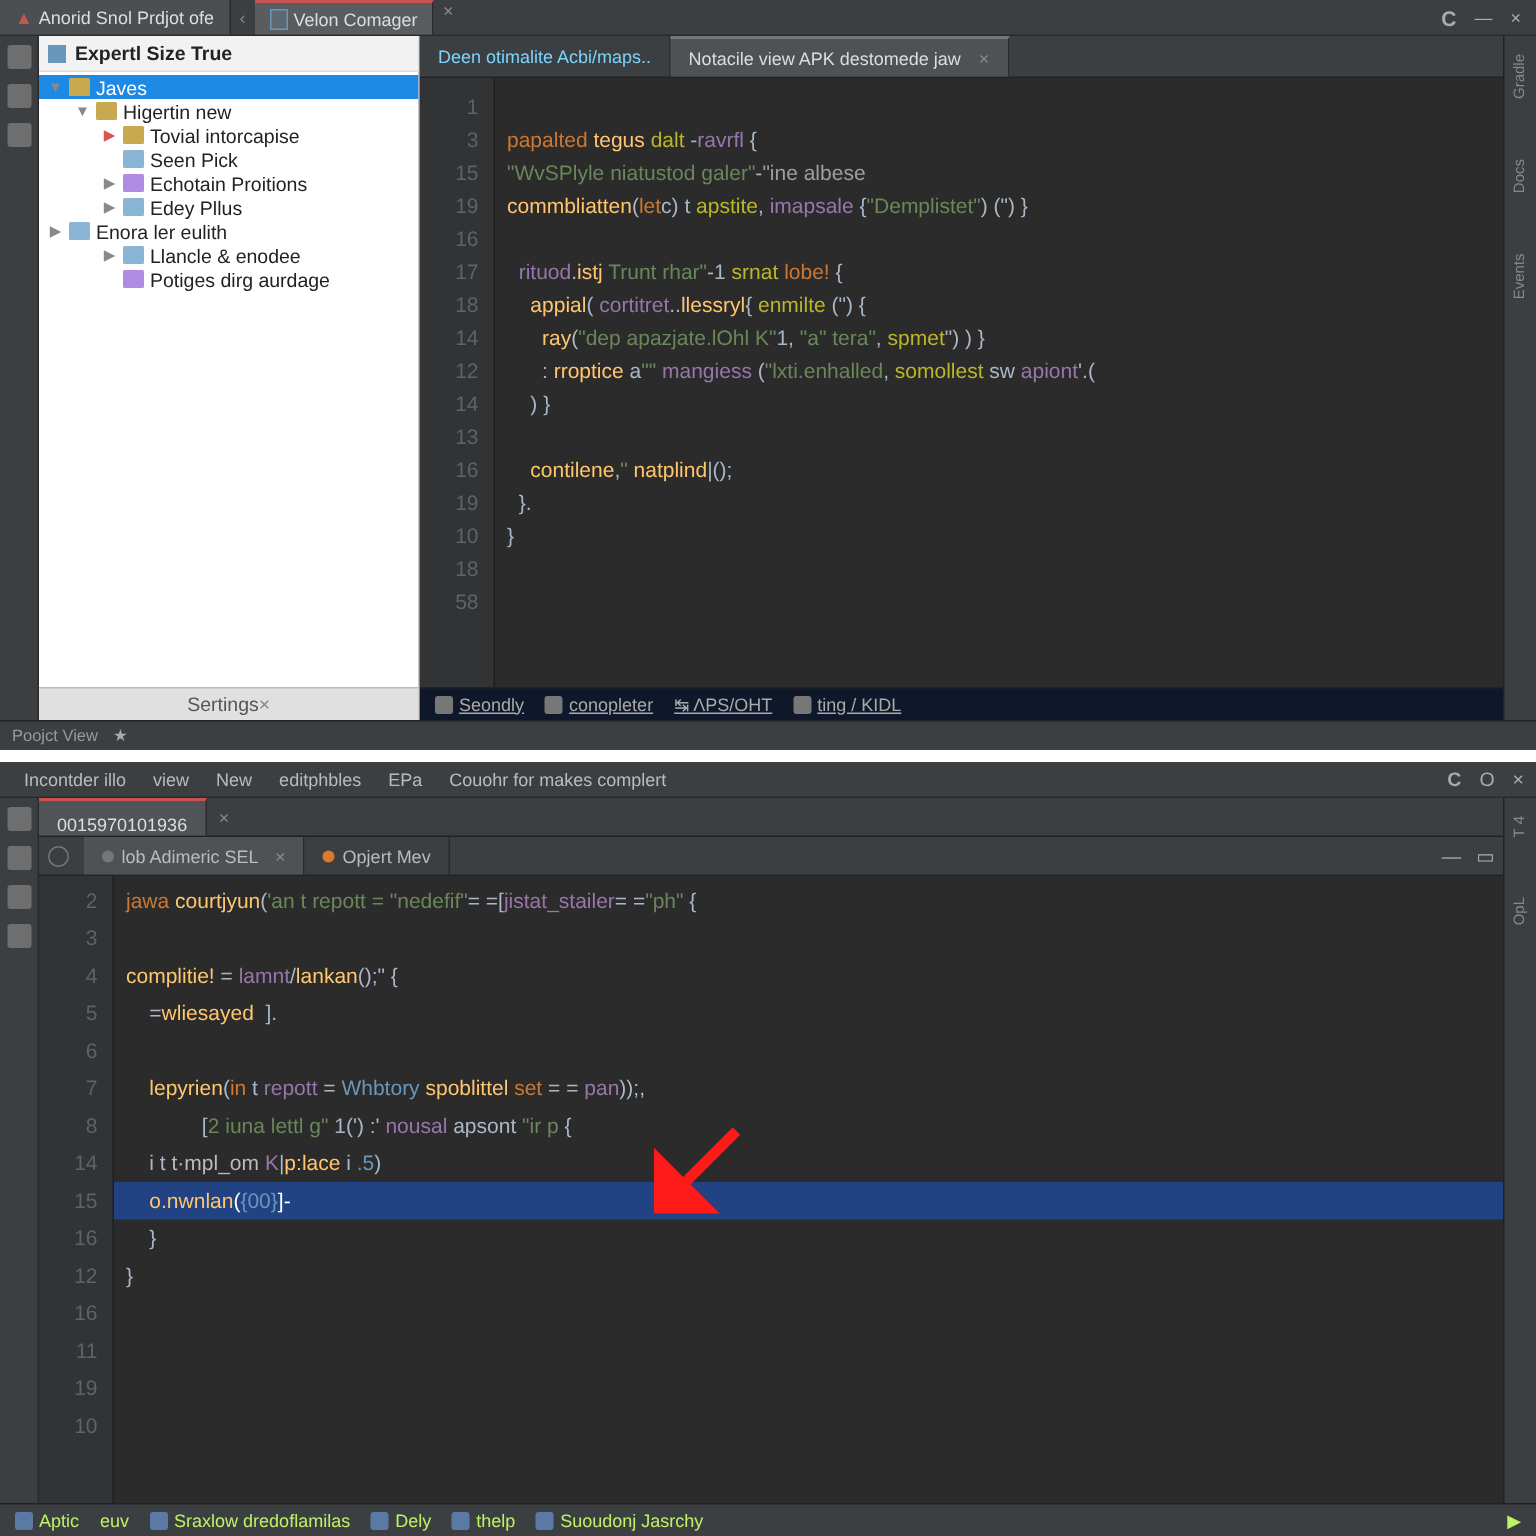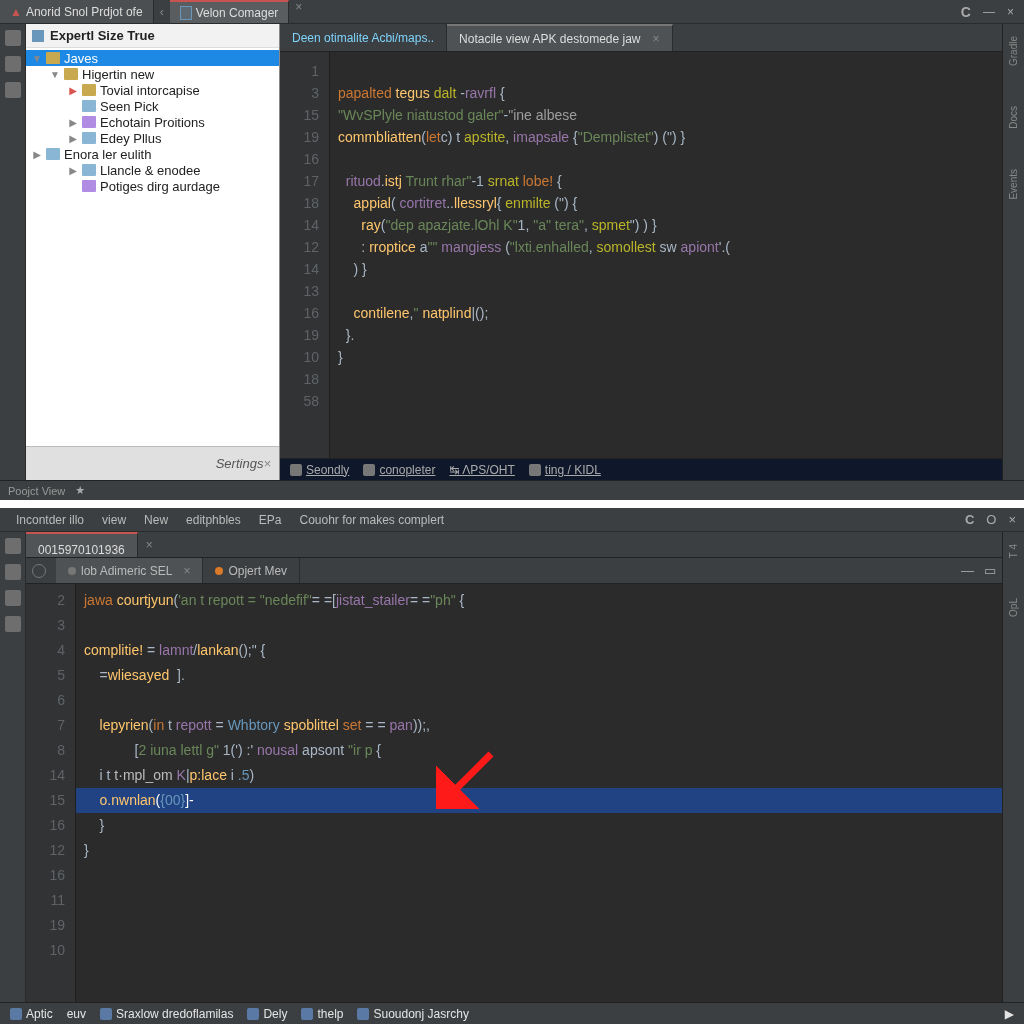--- a/index.html
+++ b/index.html
@@ -49,22 +49,22 @@
 .pane-top .tree .node.selected { background: #1e88e5; color: #fff; }
 .pane-top .tree .arrow { width: 10px; text-align: center; color: #888; font-size: 10px; }
 .pane-top .tree .arrow.down::before { content: "▼"; }
 .pane-top .tree .arrow.right::before { content: "▶"; }
 .pane-top .tree .arrow.red { color: #d9534f; }
 .pane-top .tree .ticon { width: 14px; height: 12px; display: inline-block; }
 .pane-top .tree .folder { background: #c9a94f; border-radius: 1px; }
 .pane-top .tree .leaf { background: #88b6d4; border-radius: 1px; }
 .pane-top .tree .pkg { background: #b08de2; border-radius: 1px; }
 .pane-top .sidebar .sb-foot {
-  height: 34px; display: flex; align-items: center; justify-content: flex-end;
-  padding: 0 8px; background: #e0e0e0; border-top: 1px solid #bbb; color: #555; font-style: italic;
+  height: 22px; display: flex; align-items: center; justify-content: center;
+  padding: 0 8px; background: #e0e0e0; border-top: 1px solid #bbb; color: #555;
 }
 .pane-top .sidebar .sb-foot .x { color: #888; }
 
 .pane-top .editor-col { flex: 1; display: flex; flex-direction: column; background: #2b2b2b; position: relative; }
 .pane-top .sub-tabs {
   height: 28px; display: flex; align-items: stretch; background: #3c3f41;
   border-bottom: 1px solid #222;
 }
 .pane-top .sub-tabs .stab {
   display: flex; align-items: center; padding: 0 12px; border-right: 1px solid #2b2b2b;
@@ -168,21 +168,21 @@
 .pane-bot .code .c  { color: #9876aa; margin-top: 40px; }
 .pane-bot .code .w  { color: #bbb; }
 .pane-bot .code .hl { background: #214283; color: #fff; display: block; margin-left: -8px; padding-left: 8px; }
 
 .pane-bot .arrow-annot {
   position: absolute; left: 410px; top: 165px; width: 60px; height: 60px; pointer-events: none;
 }
 
 .pane-bot .statusbar {
   height: 22px; background: #3c3f41; border-top: 1px solid #222;
-  display: flex; align-items: center; gap: 14px; padding: 0 10px; color: #e5e5e5; font-size: 12px;
+  display: flex; align-items: center; gap: 14px; padding: 0 10px; color: #bef264; font-size: 12px;
 }
 .pane-bot .statusbar .sbi { display: flex; align-items: center; gap: 4px; }
 .pane-bot .statusbar .ic { width: 12px; height: 12px; background: #5a7aa5; border-radius: 2px; }
 .pane-bot .statusbar .spacer { margin-left: auto; }
 
 .pane-bot .right-rail {
   position: absolute; right: 0; top: 24px; bottom: 22px; width: 22px;
   background: #3c3f41; border-left: 1px solid #222;
   display: flex; flex-direction: column; align-items: center; gap: 40px; padding-top: 12px;
 }

